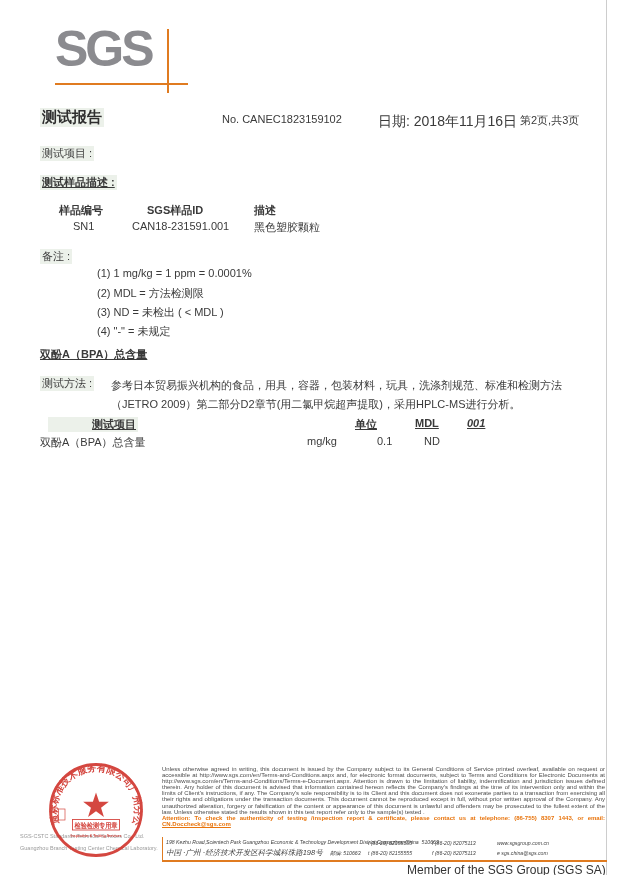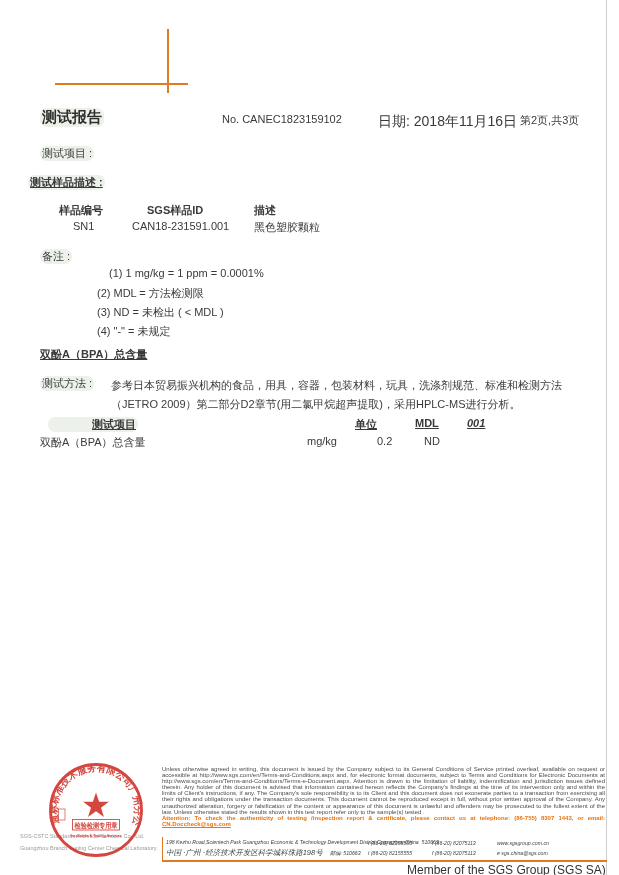--- a/index.html
+++ b/index.html
@@ -9,32 +9,32 @@
   
   .logo-text{left:55px;top:24px;font-size:50px;font-weight:bold;color:#8b8b8f;
              letter-spacing:-3px;line-height:1;}
   .logo-hline{left:55px;top:83px;width:133px;height:2px;background:#e07b20;}
   .logo-vline{left:167px;top:29px;width:2px;height:64px;background:#e07b20;}
   
   .doc-title{left:40px;top:108px;font-size:15px;font-weight:bold;color:#2e2e2e;}
   .report-no{left:222px;top:113px;font-size:11px;}
   .report-date{left:378px;top:113px;font-size:14px;}
   .page-info{left:520px;top:113px;font-size:11px;}
-  .hl{background:rgba(200,214,196,0.35);padding:0 2px;border-radius:7px;}
+  .hl{background:rgba(200,214,196,0.35);padding:0 2px;}
   
   .t11{font-size:11px;}
   .bold{font-weight:bold;}
   .und{text-decoration:underline;padding-left:44px;}
   .ital{font-style:italic;}
   .results-label{left:40px;top:146px;}
-  .sample-desc-label{left:28px;top:175px;font-weight:bold;text-decoration:underline;}
+  .sample-desc-label{left:40px;top:175px;font-weight:bold;text-decoration:underline;}
   .st-h1{left:59px;top:203px;}  .st-h2{left:147px;top:203px;}  .st-h3{left:254px;top:203px;}
   .st-v1{left:73px;top:220px;}  .st-v2{left:132px;top:220px;}  .st-v3{left:254px;top:220px;}
   .notes-label{left:40px;top:249px;}
-  .note0{left:97px;top:267px;margin-left:12px;}  .note1{left:97px;top:286px;}
+  .note0{left:97px;top:267px;}  .note1{left:97px;top:286px;}
   .note2{left:97px;top:305px;}  .note3{left:97px;top:324px;}
   .bpa-heading{left:40px;top:347px;font-weight:bold;text-decoration:underline;}
   .method-label{left:40px;top:376px;}
   .method-text{left:79px;top:376px;width:495px;line-height:19px;margin-left:32px;}
   .rt-h1{left:48px;top:417px;}  .rt-h2{left:311px;top:417px;}
   .rt-h3{left:371px;top:417px;} .rt-h4{left:423px;top:417px;}
   .rt-v1{left:40px;top:435px;}  .rt-v2{left:307px;top:435px;}
   .rt-v3{left:377px;top:435px;} .rt-v4{left:424px;top:435px;}
   
   .lab-line1{left:20px;top:833px;font-size:5.5px;color:#9a9a9a;white-space:pre;}
@@ -55,20 +55,21 @@
   .member-text{left:407px;top:863px;font-size:12px;color:#333;}
   .page-edge{left:606px;top:0;width:1px;height:875px;background:#cdcdcd;}
 </style>
 </head>
 <body>
 
 <div class="page">
 
   <div class="abs page-edge"></div>
 
+  <span class="abs logo-text">SGS</span>
   <div class="abs logo-hline"></div>
   <div class="abs logo-vline"></div>
 
   <span class="abs doc-title hl">测试报告</span>
   <span class="abs report-no">No. CANEC1823159102</span>
   <span class="abs report-date">日期: 2018年11月16日</span>
   <span class="abs page-info">第2页,共3页</span>
 
   <span class="abs t11 results-label hl">测试项目 :</span>
   <span class="abs t11 sample-desc-label hl">测试样品描述 :</span>
@@ -89,21 +90,21 @@
   <span class="abs t11 bpa-heading">双酚A（BPA）总含量</span>
   <span class="abs t11 method-label hl">测试方法 :</span>
   <div class="abs t11 method-text">参考日本贸易振兴机构的食品，用具，容器，包装材料，玩具，洗涤剂规范、标准和检测方法（JETRO 2009）第二部分D2章节(用二氯甲烷超声提取)，采用HPLC-MS进行分析。</div>
 
   <span class="abs t11 bold und rt-h1 hl">测试项目</span>
   <span class="abs t11 bold und rt-h2">单位</span>
   <span class="abs t11 bold und rt-h3">MDL</span>
   <span class="abs t11 bold und ital rt-h4">001</span>
   <span class="abs t11 rt-v1">双酚A（BPA）总含量</span>
   <span class="abs t11 rt-v2">mg/kg</span>
-  <span class="abs t11 rt-v3">0.2</span>
+  <span class="abs t11 rt-v3">0.1</span>
   <span class="abs t11 rt-v4">ND</span>
 
   <span class="abs lab-line1">SGS-CSTC Standards Technical Services Co., Ltd.</span>
   <span class="abs lab-line2">Guangzhou Branch Testing Center Chemical Laboratory.</span>
 
   <svg class="abs stamp" viewBox="0 0 100 100">
     <circle cx="50" cy="48" r="45.5" fill="none" stroke="#cf2e26" stroke-width="2.8"></circle>
     <defs>
       <path id="ringPath" d="M 13.35,61.34 A 39,39 0 1 1 86.65,61.34" fill="none"></path>
     </defs>

